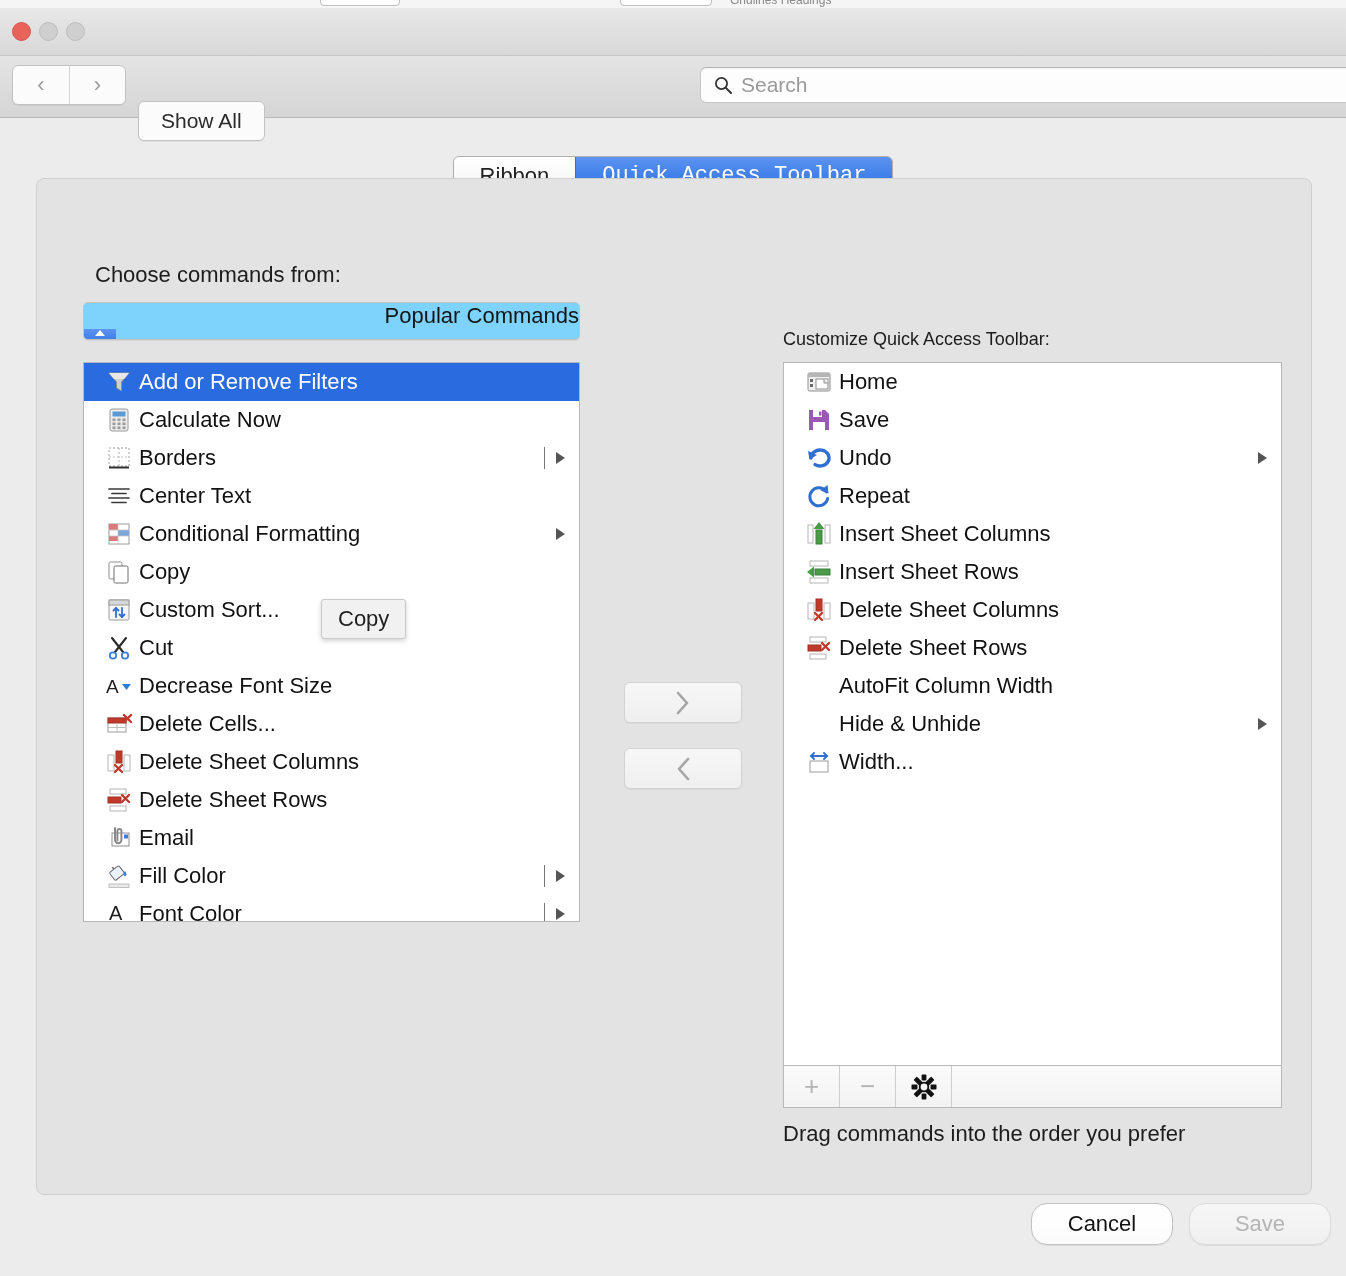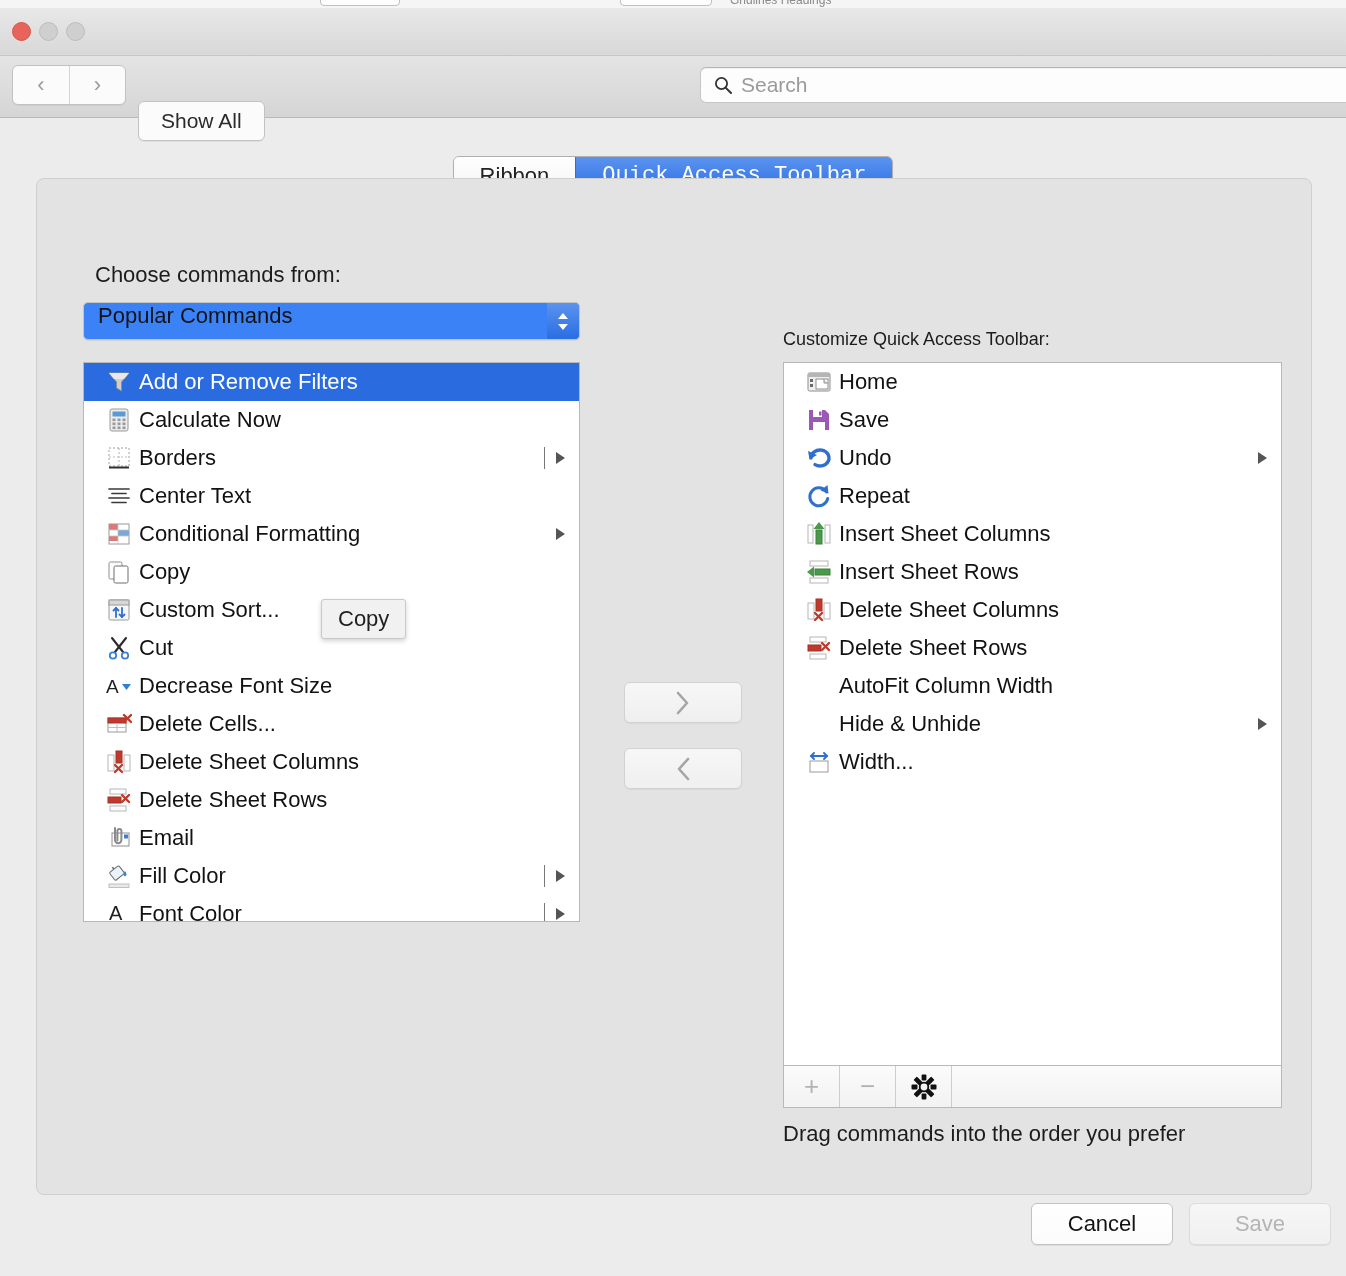--- a/index.html
+++ b/index.html
@@ -112,25 +112,26 @@
     border-radius: 8px;
   }
 
   .label-choose { position: absolute; left: 46px; top: 83px; font-size: 22px; color: #1c1c1c; margin-left: 12px; }
   .label-customize { position: absolute; left: 746px; top: 150px; font-size: 18px; color: #1c1c1c; }
 
   
   .popup {
     position: absolute; left: 46px; top: 123px;
     width: 497px; height: 38px;
-    background: #3b82f6;
+    background: #7dd3fc;
     border: 1px solid #c4c4c4; border-radius: 5px;
-    display: flex; align-items: flex-start;
+    display: flex; align-items: flex-end;
     box-shadow: 0 1px 1px rgba(0,0,0,0.07);
     overflow: hidden;
+    flex-direction: column;
   }
   .popup-text { flex: 1; padding-left: 14px; font-size: 22px; color: #141414; }
   .popup-arrows {
     width: 32px; align-self: stretch;
     background: linear-gradient(to bottom, #5b93ef, #2a6ee4);
     display: flex; flex-direction: column; align-items: center; justify-content: center;
     gap: 3px;
   }
   .popup-arrows svg { display: block; }
 
@@ -208,21 +209,21 @@
     border: 1px solid #c9c9c9; border-radius: 3px;
     font-size: 22px; color: #1f1f1f;
     box-shadow: 0 2px 5px rgba(0,0,0,0.18);
     z-index: 40;
   }
 
   
   .footer-btn {
     position: absolute; height: 42px; min-width: 142px;
     display: flex; align-items: center; justify-content: center;
-    border-radius: 6px; font-size: 22px;
+    border-radius: 16px; font-size: 22px;
     box-shadow: 0 1px 1px rgba(0,0,0,0.07);
   }
   .btn-cancel {
     left: 1031px; top: 1195px;
     background: linear-gradient(to bottom, #ffffff, #fbfbfb);
     border: 1px solid #c2c2c2; color: #131313;
   }
   .btn-save {
     left: 1189px; top: 1195px;
     background: linear-gradient(to bottom, #f6f6f6, #f0f0f0);

